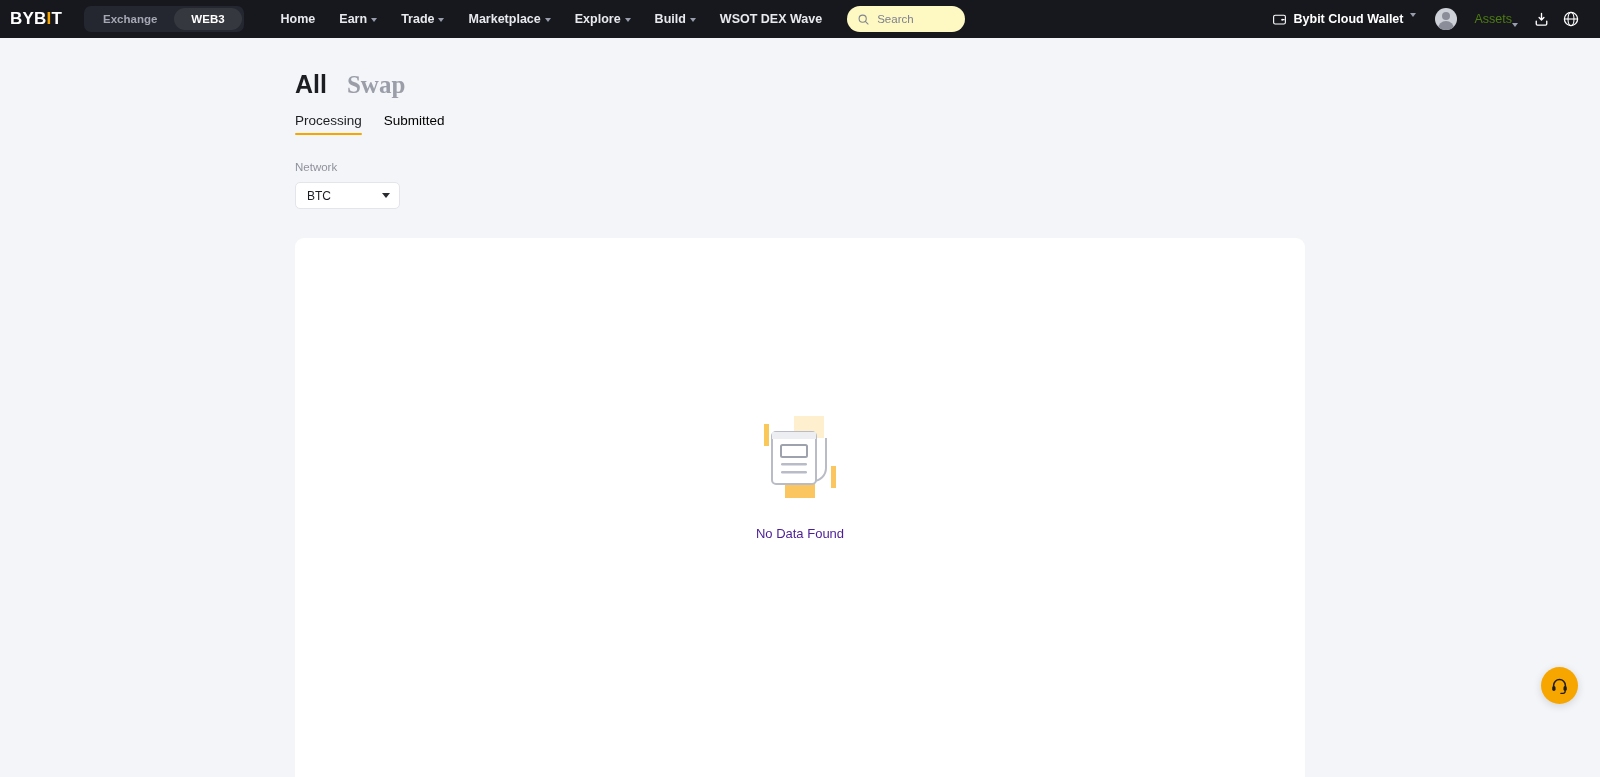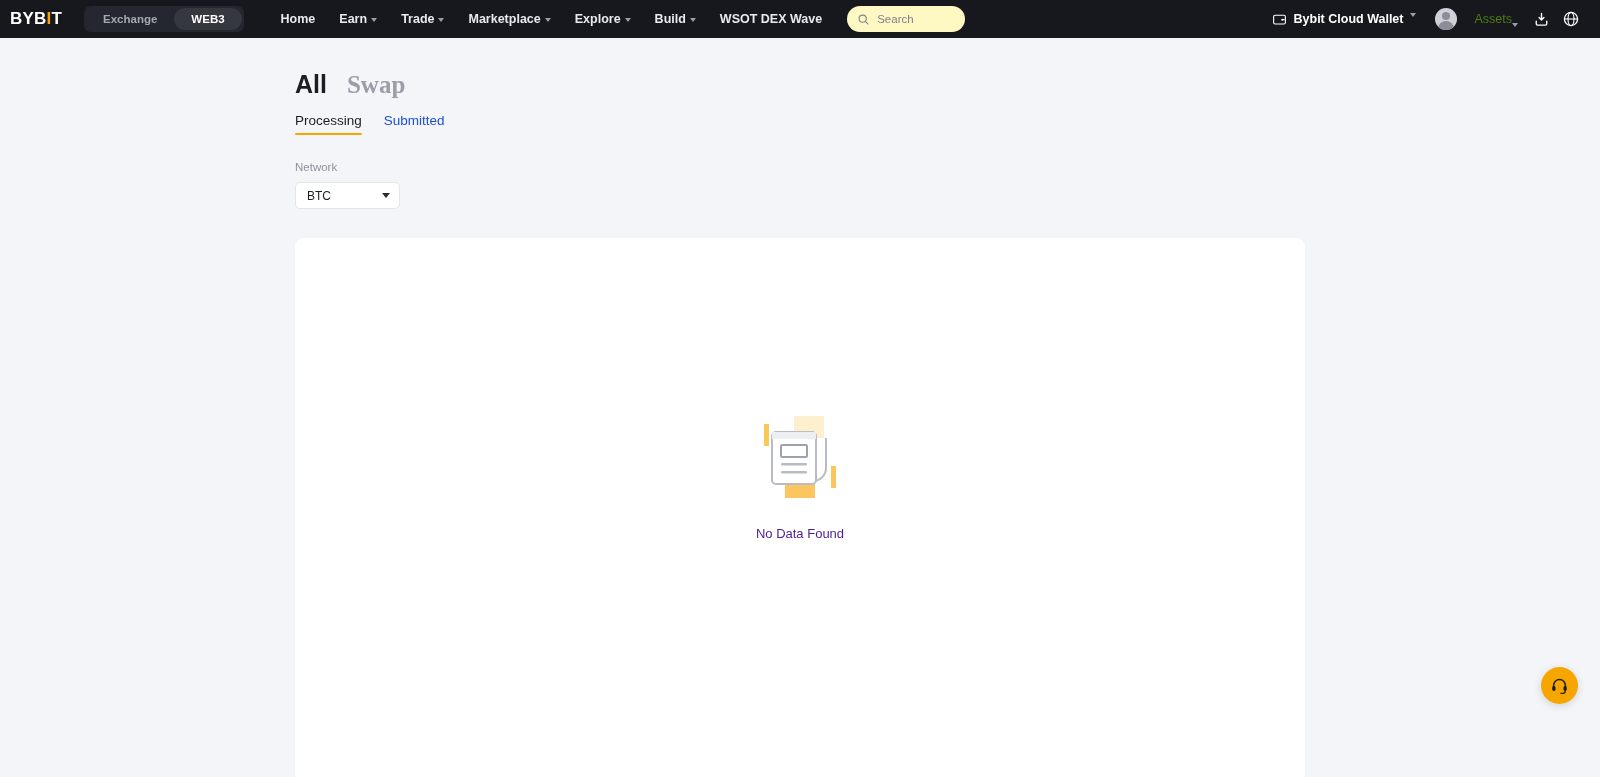--- a/index.html
+++ b/index.html
@@ -154,21 +154,21 @@
   }
   .title.muted { color: #9b9ea9; font-family: Liberation Serif, serif; }
 
   .subtabs {
     display: flex;
     gap: 22px;
     margin-bottom: 26px;
   }
   .subtab {
     font-size: 13.5px;
-    color: #1d4ed8;
+    color: #000000;
     padding-bottom: 7px;
     position: relative;
     white-space: nowrap;
   }
   .subtab.active {
     color: #1c1d22;
     font-weight: 400;
   }
   .subtab.active::after {
     content: "";

